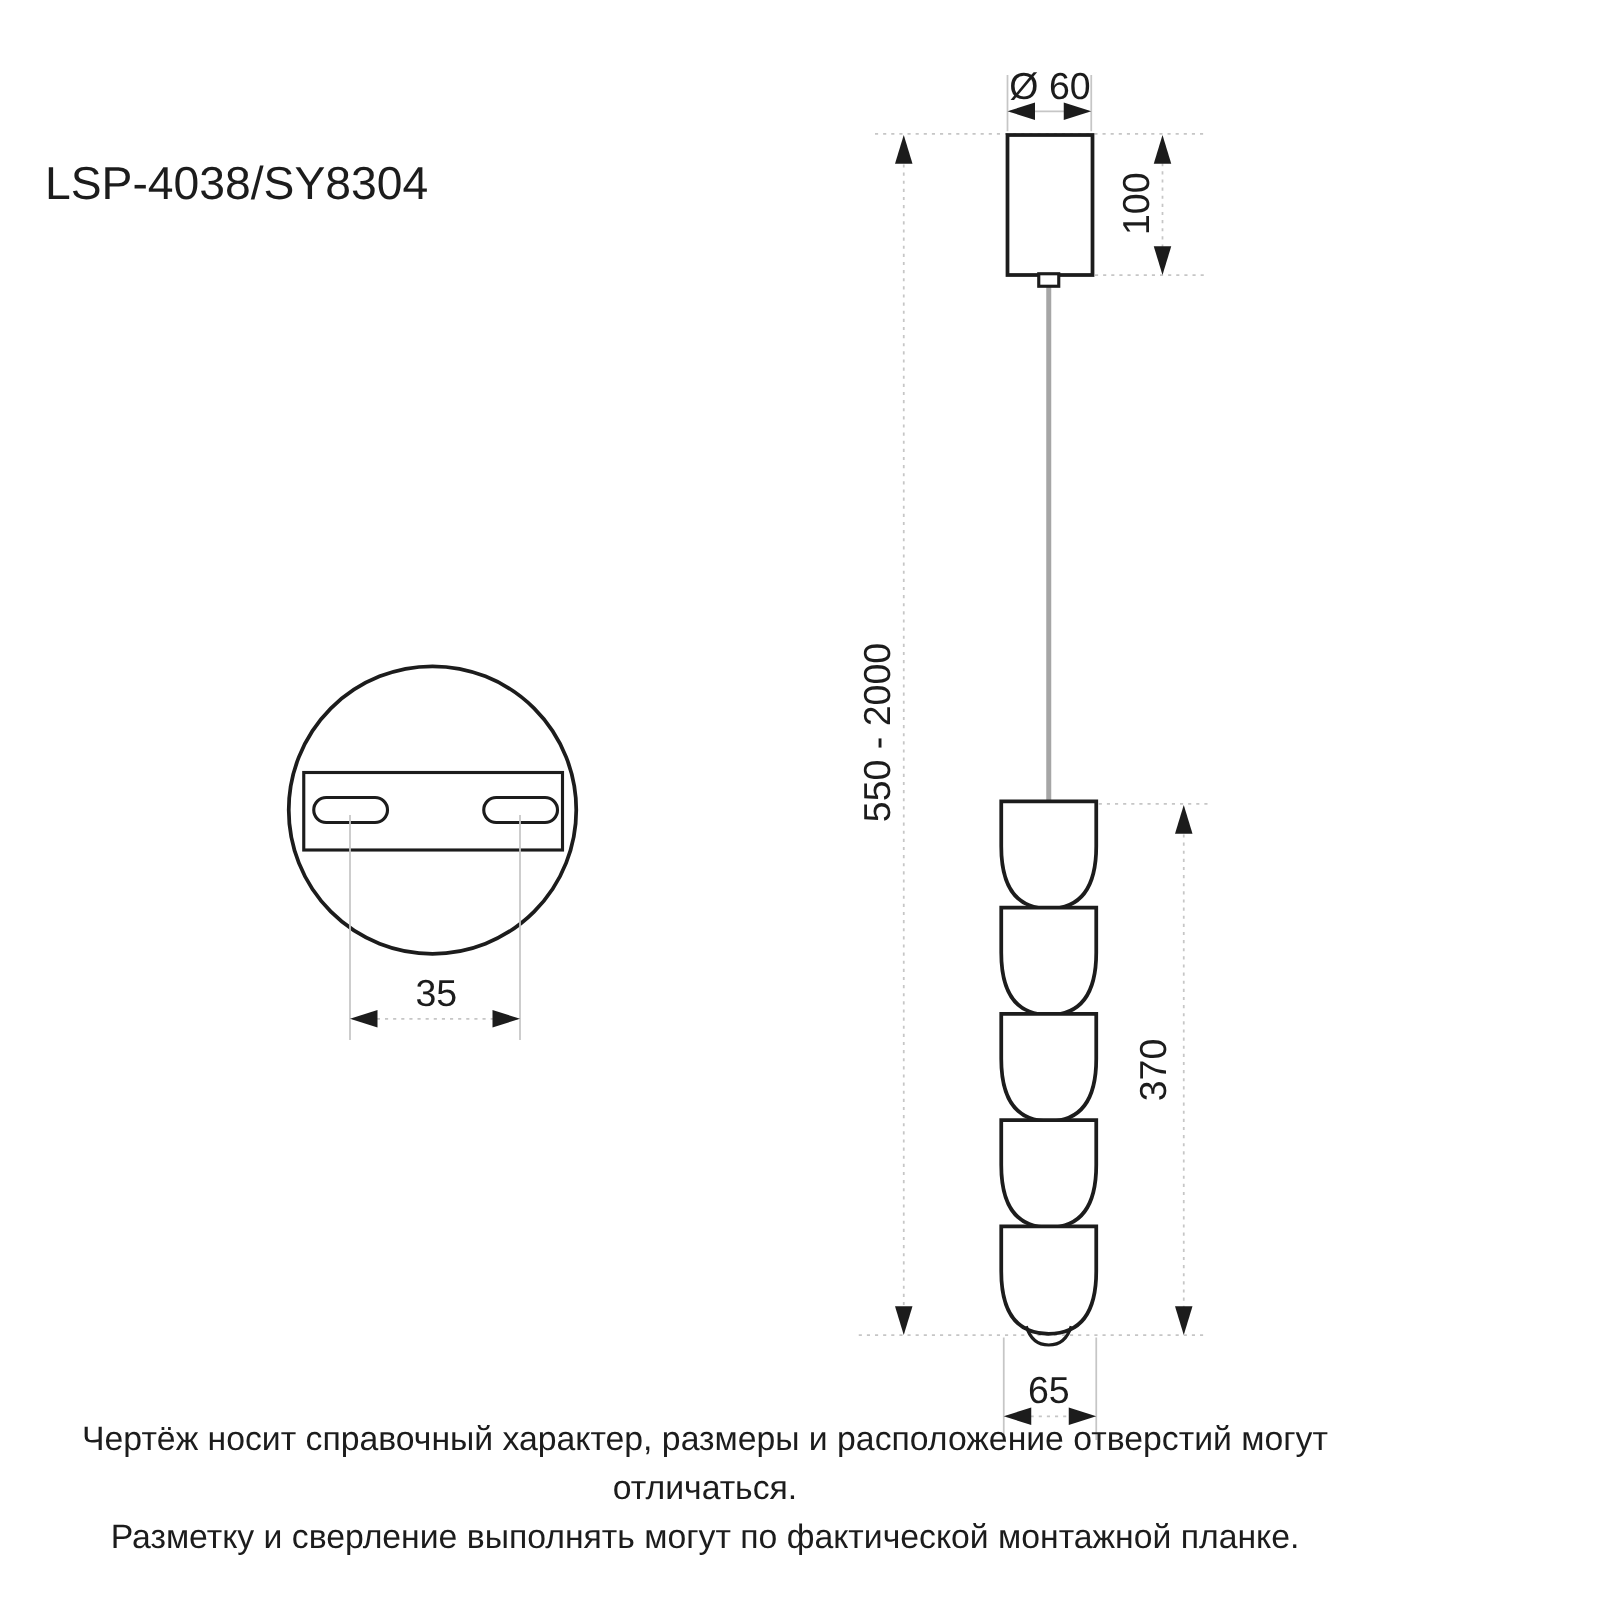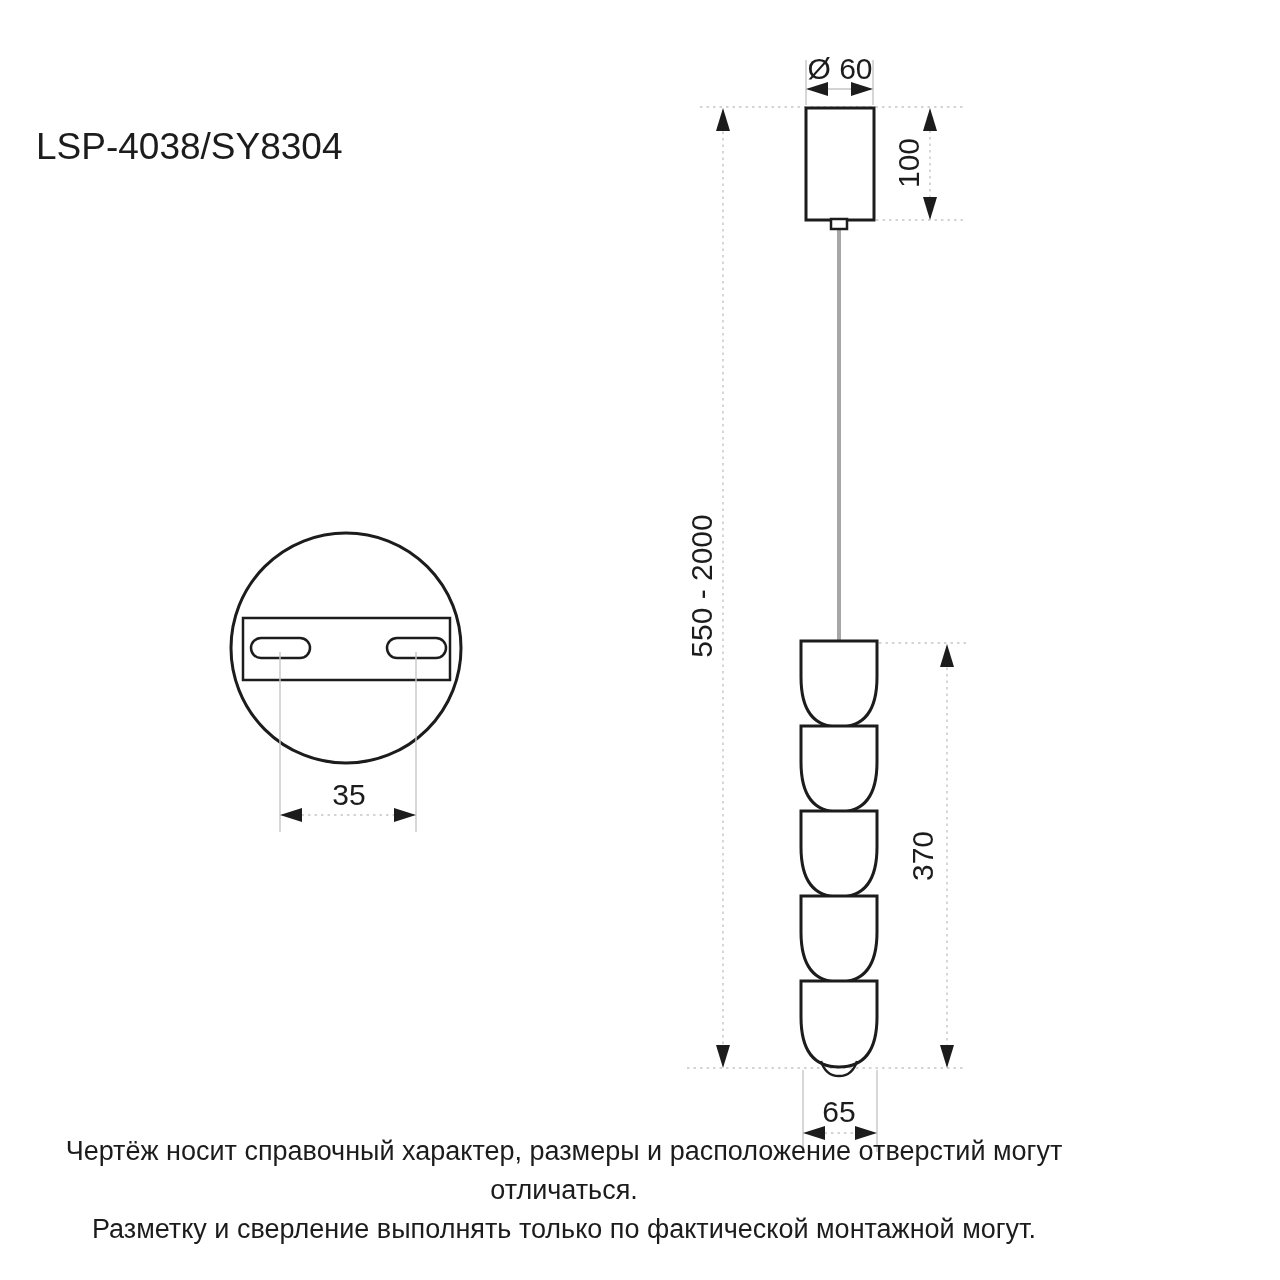--- a/index.html
+++ b/index.html
@@ -129,16 +129,16 @@
         <line class="dimline dotted" x1="282" y1="815" x2="414" y2="815"></line>
         <polygon class="arrow" points="280,815 302,808 302,822"></polygon>
         <polygon class="arrow" points="416,815 394,808 394,822"></polygon>
         <text x="349" y="805" text-anchor="middle">35</text>
       </g>
     </g>
   </svg>
 
   <div class="notes">
     <div>Чертёж носит справочный характер, размеры и расположение отверстий могут отличаться.</div>
-    <div>Разметку и сверление выполнять только по фактической монтажной могут.</div>
+    <div>Разметку и сверление выполнять могут по фактической монтажной планке.</div>
   </div>
 
 </div>
 
 </body></html>

